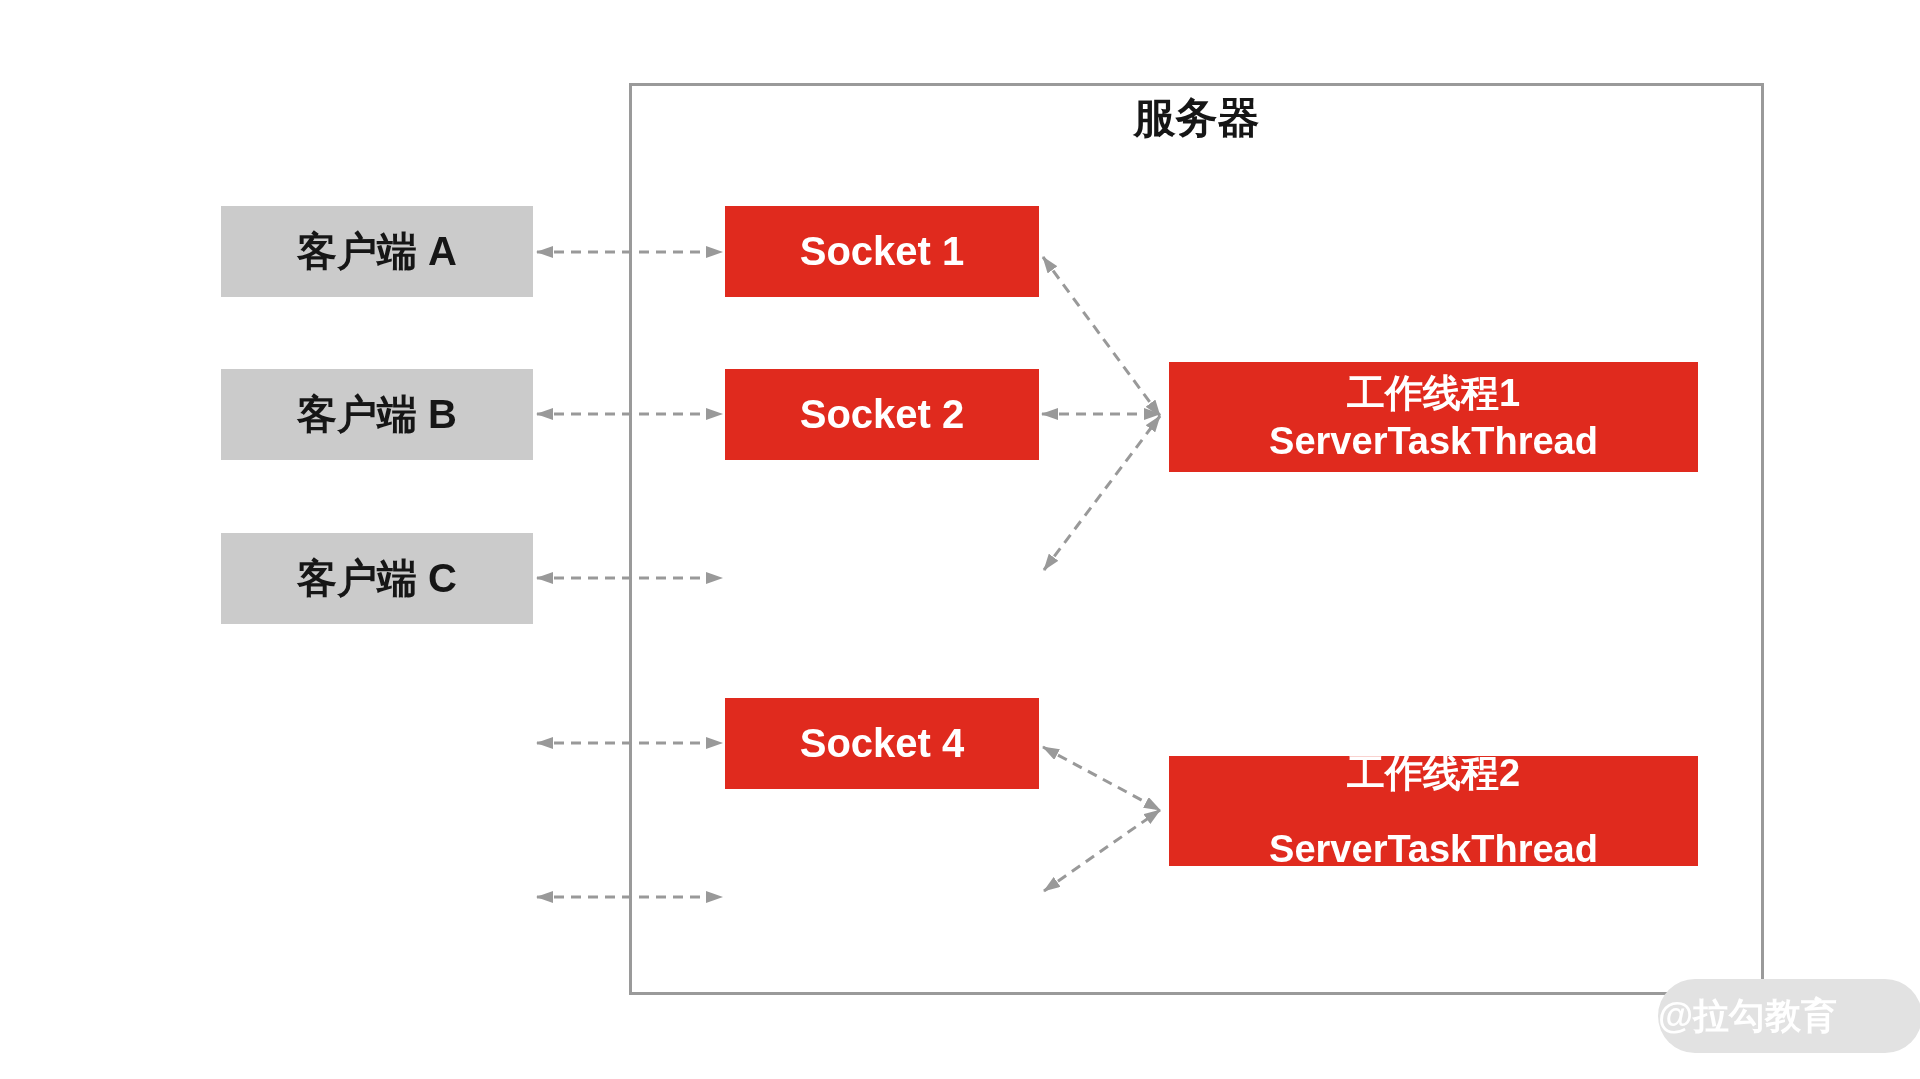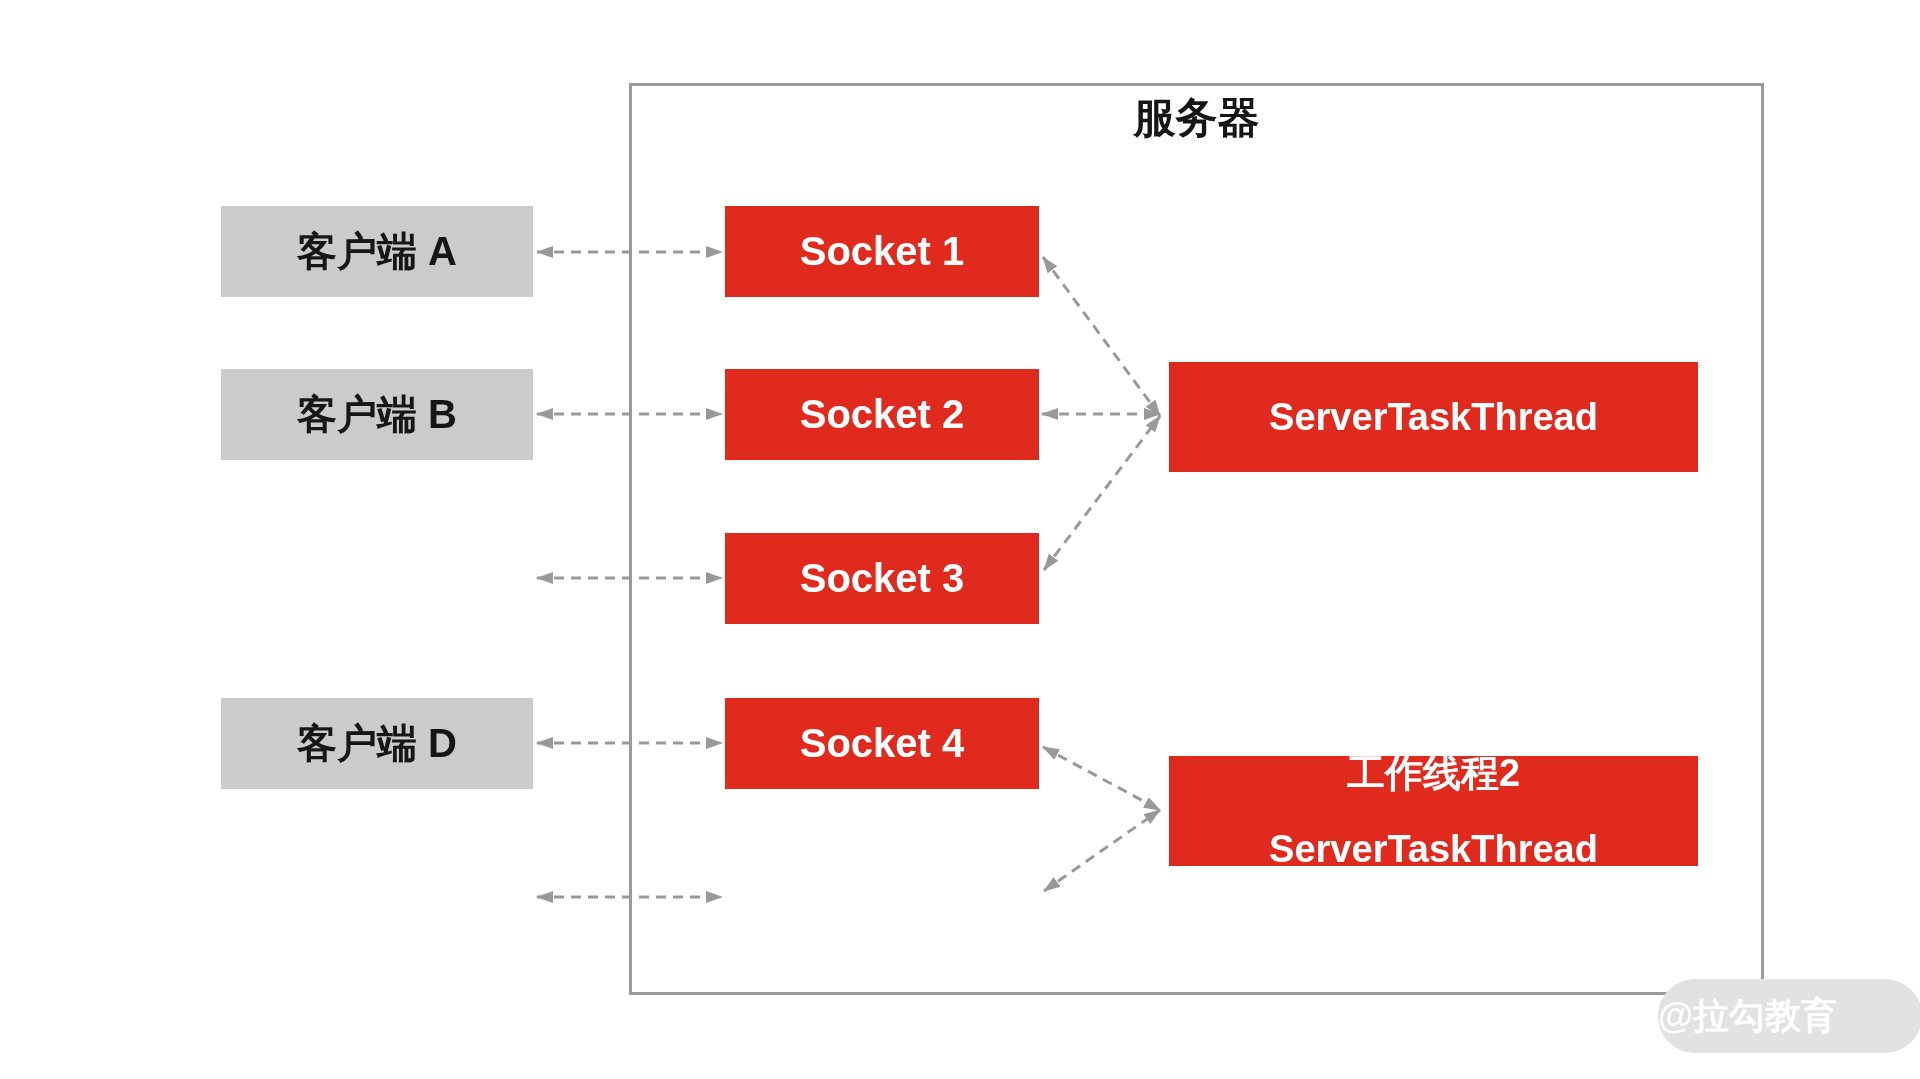--- a/index.html
+++ b/index.html
@@ -100,38 +100,36 @@
 
   <div class="server-box"></div>
   <div class="server-title">服务器</div>
 
   <div class="node client row-a">
     <span>客户端 A</span>
   </div>
   <div class="node client row-b">
     <span>客户端 B</span>
   </div>
-  <div class="node client row-d">
-    <span>客户端 D</span>
+  <div class="node client row-c">
+    <span>客户端 C</span>
   </div>
 
   <div class="node socket row-a">
     <span>Socket 1</span>
   </div>
   <div class="node socket row-b">
     <span>Socket 2</span>
   </div>
-  <div class="node socket row-c">
-    <span>Socket 3</span>
-  </div>
   <div class="node socket row-d">
     <span>Socket 4</span>
   </div>
 
   <div class="node thread thread-1">
+    <div>工作线程1</div>
     <div>ServerTaskThread</div>
   </div>
   <div class="node thread thread-2">
     <div>工作线程2</div>
     <div>ServerTaskThread</div>
   </div>
 
   <svg class="arrow-layer" viewBox="0 0 1920 1079">
     <defs>
       <marker id="ah" viewBox="0 0 17 12" refX="16" refY="6" markerWidth="17" markerHeight="12" markerUnits="userSpaceOnUse" orient="auto-start-reverse">

